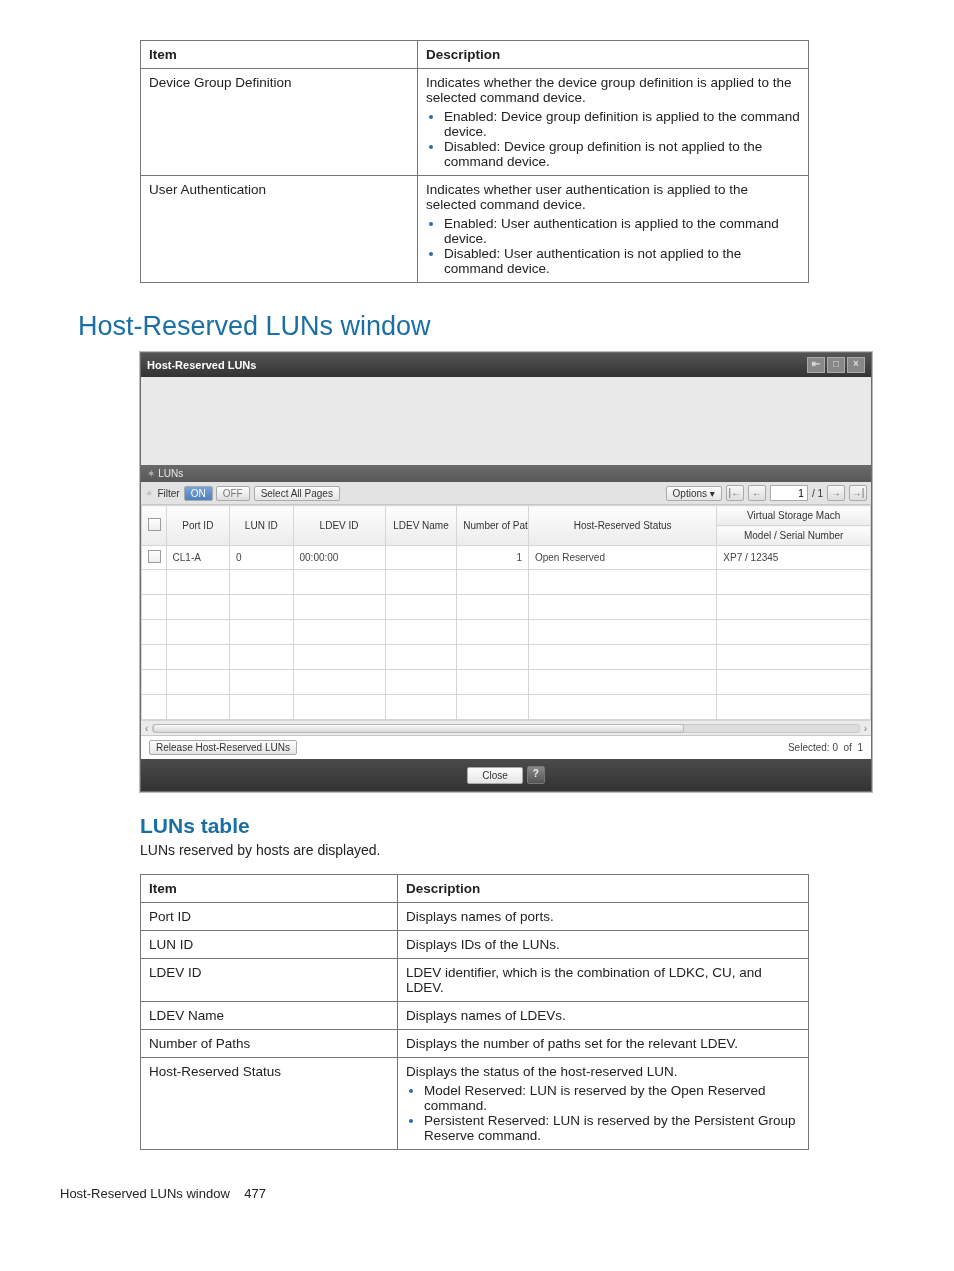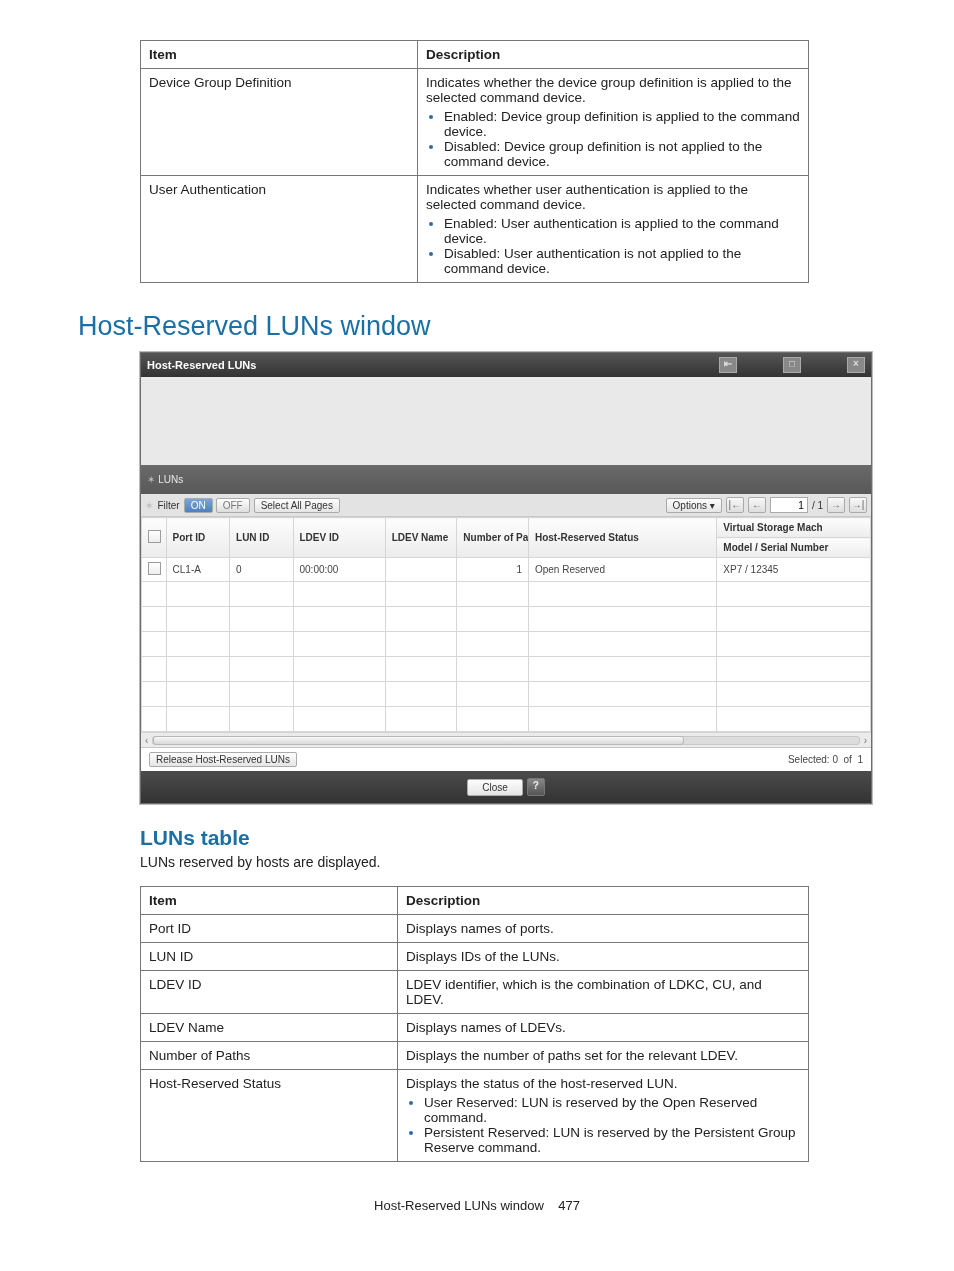--- a/index.html
+++ b/index.html
@@ -52,21 +52,21 @@
     font-weight: bold;
     color: #1a6fa5;
     font-size: 21px;
     margin: 22px 0 4px 80px;
   }
   p.intro {
     margin: 4px 0 16px 80px;
     font-size: 14px;
   }
   .footer {
-    text-align: center;
+    text-align: left;
     font-size: 13px;
     margin-top: 36px;
     padding-right: 0;
   }
   
   .mock-window {
     width: 730px;
     margin: 10px 0 0 80px;
     border: 1px solid #6d6d6d;
     box-shadow: 0 0 0 1px #bbb;
@@ -75,21 +75,20 @@
     color: #333;
   }
   .mw-title {
     background: linear-gradient(#555, #333);
     color: #fff;
     font-weight: bold;
     font-size: 11px;
     padding: 4px 6px;
     display: flex;
     align-items: center;
-    gap: 44px;
   }
   .mw-title .spacer { flex: 1; }
   .mw-title .ticon {
     display: inline-block;
     width: 16px;
     height: 14px;
     background: #888;
     border: 1px solid #aaa;
     margin-left: 2px;
     text-align: center;
@@ -99,21 +98,21 @@
   }
   .mw-body {
     background: #e9e9e9;
     padding: 0;
   }
   .mw-topspace { height: 88px; background:#e9e9e9; }
   .mw-luns-bar {
     background: linear-gradient(#6a6a6a,#585858);
     color: #e8e8e8;
     font-size: 10px;
-    padding: 9px 6px;
+    padding: 3px 6px;
   }
   .mw-toolbar {
     background: #e3e3e3;
     border-bottom: 1px solid #c8c8c8;
     padding: 3px 4px;
     display: flex;
     align-items: center;
     gap: 4px;
   }
   .mw-toolbar .sep { flex: 1; }
@@ -170,23 +169,23 @@
   table.grid th, table.grid td {
     border: 1px solid #d6d6d6;
     padding: 4px 6px;
     text-align: left;
     background: #fff;
     overflow: hidden;
     white-space: nowrap;
   }
   table.grid thead th {
     background: linear-gradient(#fdfdfd,#ececec);
-    font-weight: bold;
+    font-weight: normal;
     color: #333;
-    text-align: left;
+    text-align: center;
     vertical-align: middle;
     font-size: 10px;
   }
   .chk {
     display: inline-block;
     width: 11px;
     height: 11px;
     border: 1px solid #9c9c9c;
     background: linear-gradient(#fff,#eee);
   }
@@ -471,21 +470,21 @@
         </tr>
       <tr>
           <td>Number of Paths</td>
           <td>Displays the number of paths set for the relevant LDEV.</td>
         </tr>
       <tr>
         <td>Host-Reserved Status</td>
         <td>
           <span>Displays the status of the host-reserved LUN.</span>
           <ul>
-            <li>User Reserved: LUN is reserved by the Open Reserved command.</li>
+            <li>Model Reserved: LUN is reserved by the Open Reserved command.</li>
             <li>Persistent Reserved: LUN is reserved by the Persistent Group Reserve command.</li>
           </ul>
         </td>
       </tr>
     </tbody>
   </table>
 
   <div class="footer">
     <span>Host-Reserved LUNs window</span>&nbsp;&nbsp;&nbsp;
     <span>477</span>

